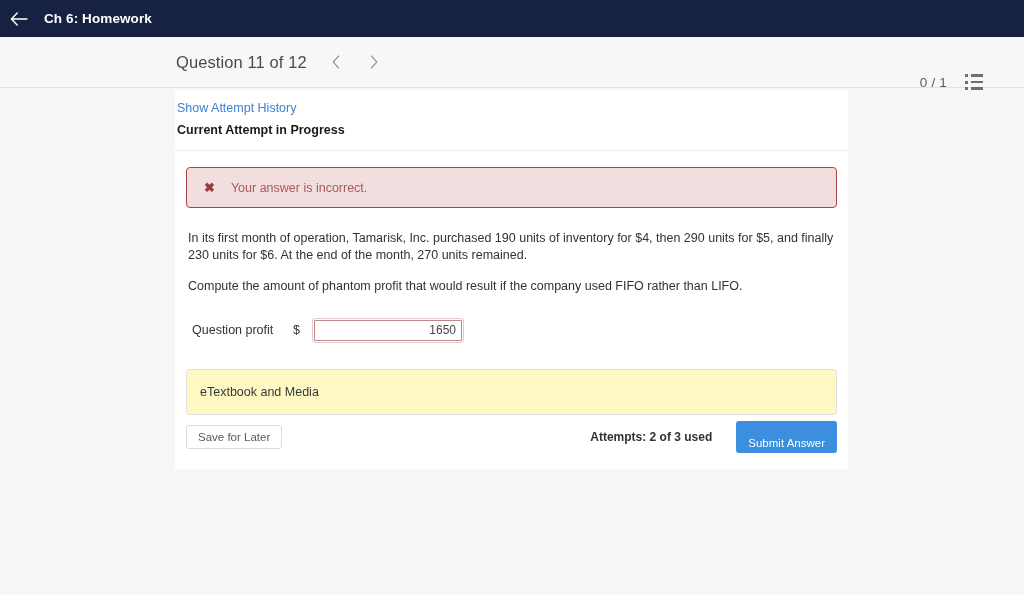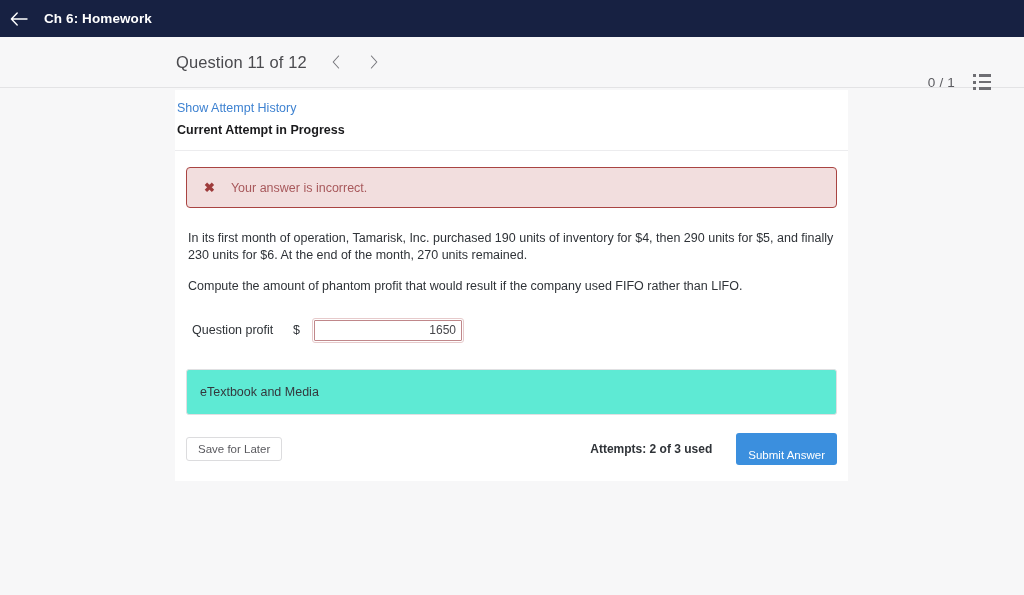--- a/index.html
+++ b/index.html
@@ -42,21 +42,21 @@
   }
 
   
   .qbar {
     height: 51px;
     background: #f7f7f8;
     border-bottom: 1px solid #e3e3e5;
     display: flex;
     align-items: center;
     box-sizing: border-box;
-    padding: 0 16px 0 176px;
+    padding: 0 24px 0 176px;
     justify-content: flex-end;
   }
   .qbar-title {
     font-size: 16.5px;
     color: #4b4b4f;
     font-weight: normal;
     letter-spacing: 0.1px;
   }
   .qnav {
     display: flex;
@@ -209,37 +209,37 @@
     text-align: right;
     padding: 0 5px 0 4px;
     box-sizing: border-box;
     border-radius: 1px;
   }
 
   
   .etext-bar {
     margin: 28px 0 0 0;
     height: 46px;
-    background: #5eead4;
+    background: #fef9c3;
     border: 1px solid #e0e0e2;
     border-radius: 3px;
     display: flex;
     align-items: center;
     padding-left: 13px;
     box-sizing: border-box;
     font-size: 12.5px;
     color: #34383d;
     cursor: pointer;
   }
 
   
   .actions {
     display: flex;
     align-items: center;
-    margin: 18px 0 0 0;
+    margin: 6px 0 0 0;
     padding-bottom: 16px;
   }
   .btn-save {
     background: #ffffff;
     border: 1px solid #dcdcde;
     border-radius: 3px;
     height: 24px;
     padding: 0 11px;
     font-family: "Liberation Sans", sans-serif;
     font-size: 11.5px;

